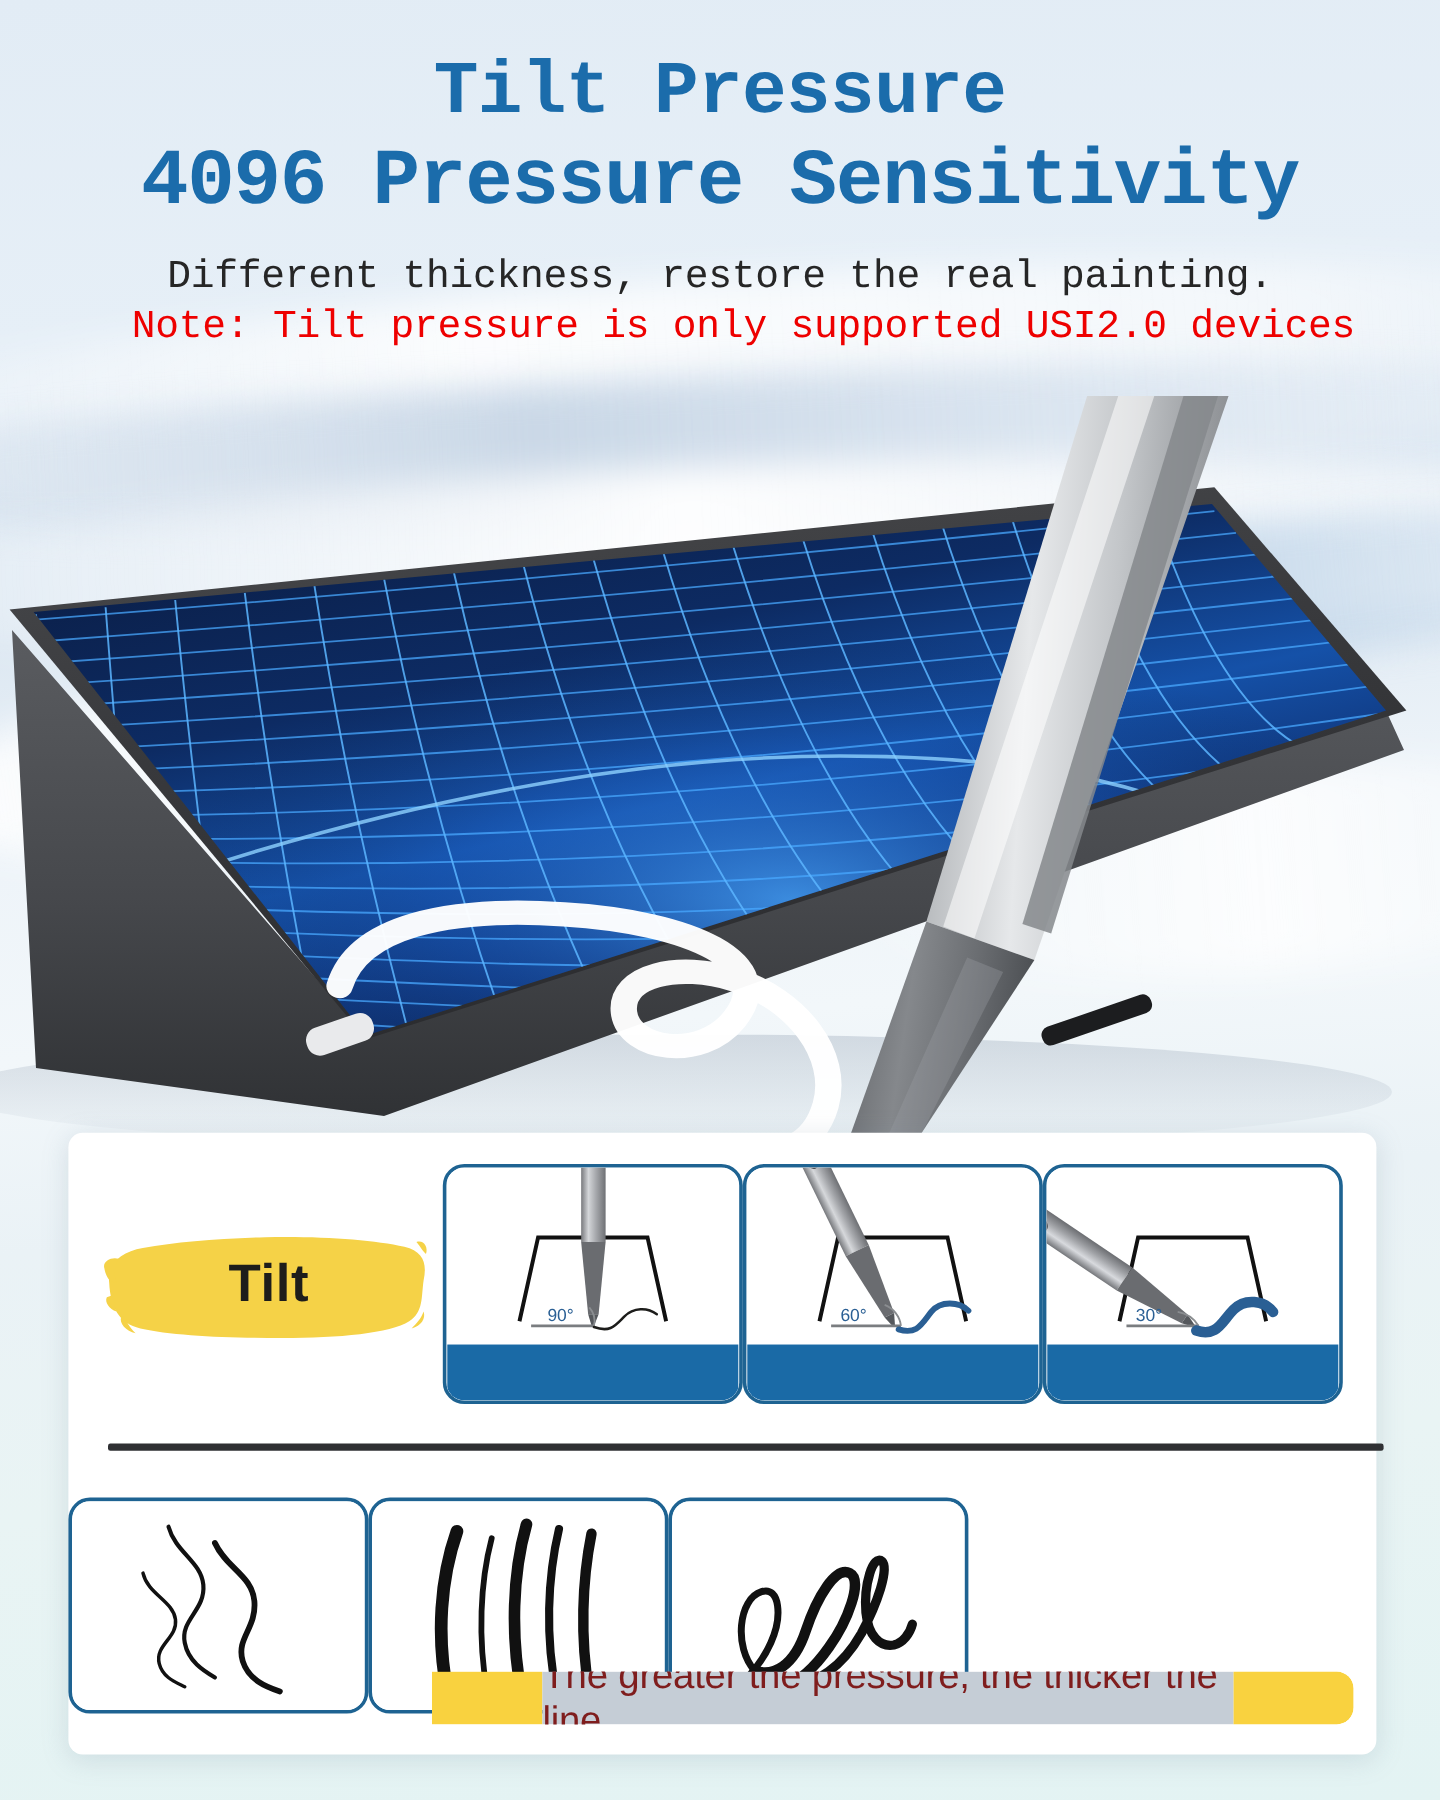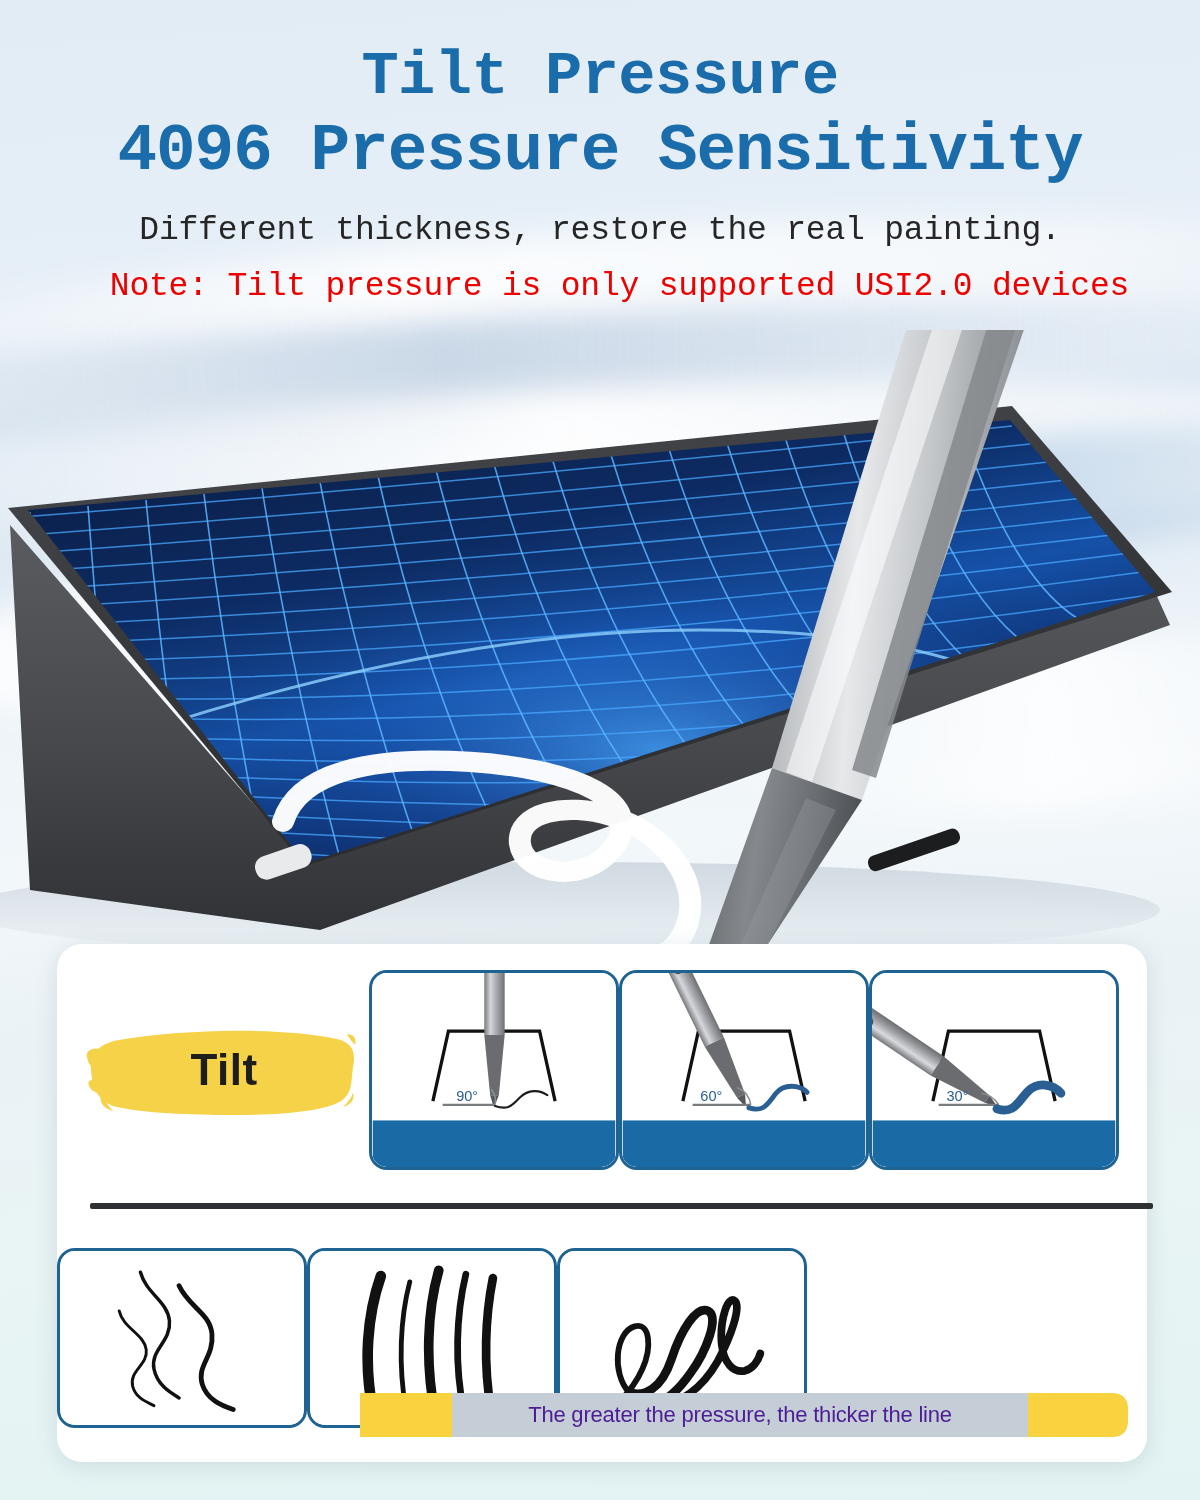--- a/index.html
+++ b/index.html
@@ -56,33 +56,33 @@
     color: #1b6cab; line-height: 1.05; margin-top: 44px;
   }
   .t2 {
     font-size: 66px; font-weight: bold; letter-spacing: -1px;
     color: #1b6cab; line-height: 1.05; margin-top: 8px;
   }
   .sub1 {
     font-size: 33px; color: #262626; margin-top: 26px; letter-spacing: -0.2px;
   }
   .sub2 {
-    font-size: 33px; color: #ee0000; margin-top: 19px; letter-spacing: -0.2px; padding-left: 39px;
+    font-size: 33px; color: #ee0000; margin-top: 5px; letter-spacing: -0.2px; padding-left: 39px;
   }
 
   
   .hero { position: absolute; left: 0; top: 330px; width: 1200px; height: 640px; z-index: 4; }
   .hero svg { display: block; }
 
   
   .panel {
     position: absolute; left: 57px; top: 944px;
     width: 1090px; height: 518px;
     background: #ffffff;
-    border-radius: 25px;
+    border-radius: 12px;
     box-shadow: 0 4px 22px rgba(120,140,160,.22);
     z-index: 8;
   }
 
   .row { position: absolute; display: flex; align-items: center; }
   .row-tilt  { left: 0; top: 18px; width: 1090px; height: 215px; }
   .row-press { left: 0; top: 286px; width: 1090px; height: 215px; }
 
   
   .badge-wrap {
@@ -125,21 +125,21 @@
     width: 768px; height: 44px;
     display: flex; align-items: stretch;
     border-radius: 0 14px 14px 0;
     overflow: hidden;
   }
   .cap-yellow-l { width: 92px; background: #f9d23f; }
   .cap-mid {
     flex: 1; background: #c5cdd6; display: flex;
     align-items: center; justify-content: center;
   }
-  .cap-mid span { font-size: 22px; color: #4c1d95; letter-spacing: -0.2px; }
+  .cap-mid span { font-size: 32px; color: #7f1d1d; letter-spacing: -0.2px; }
   .cap-yellow-r { width: 100px; background: #f9d23f; border-radius: 0 14px 14px 0; }
 </style>
 </head>
 <body>
 
 <div id="root">
 
   <div class="wave wave1"></div>
   <div class="wave wave2"></div>
   <div class="wave wave3"></div>

